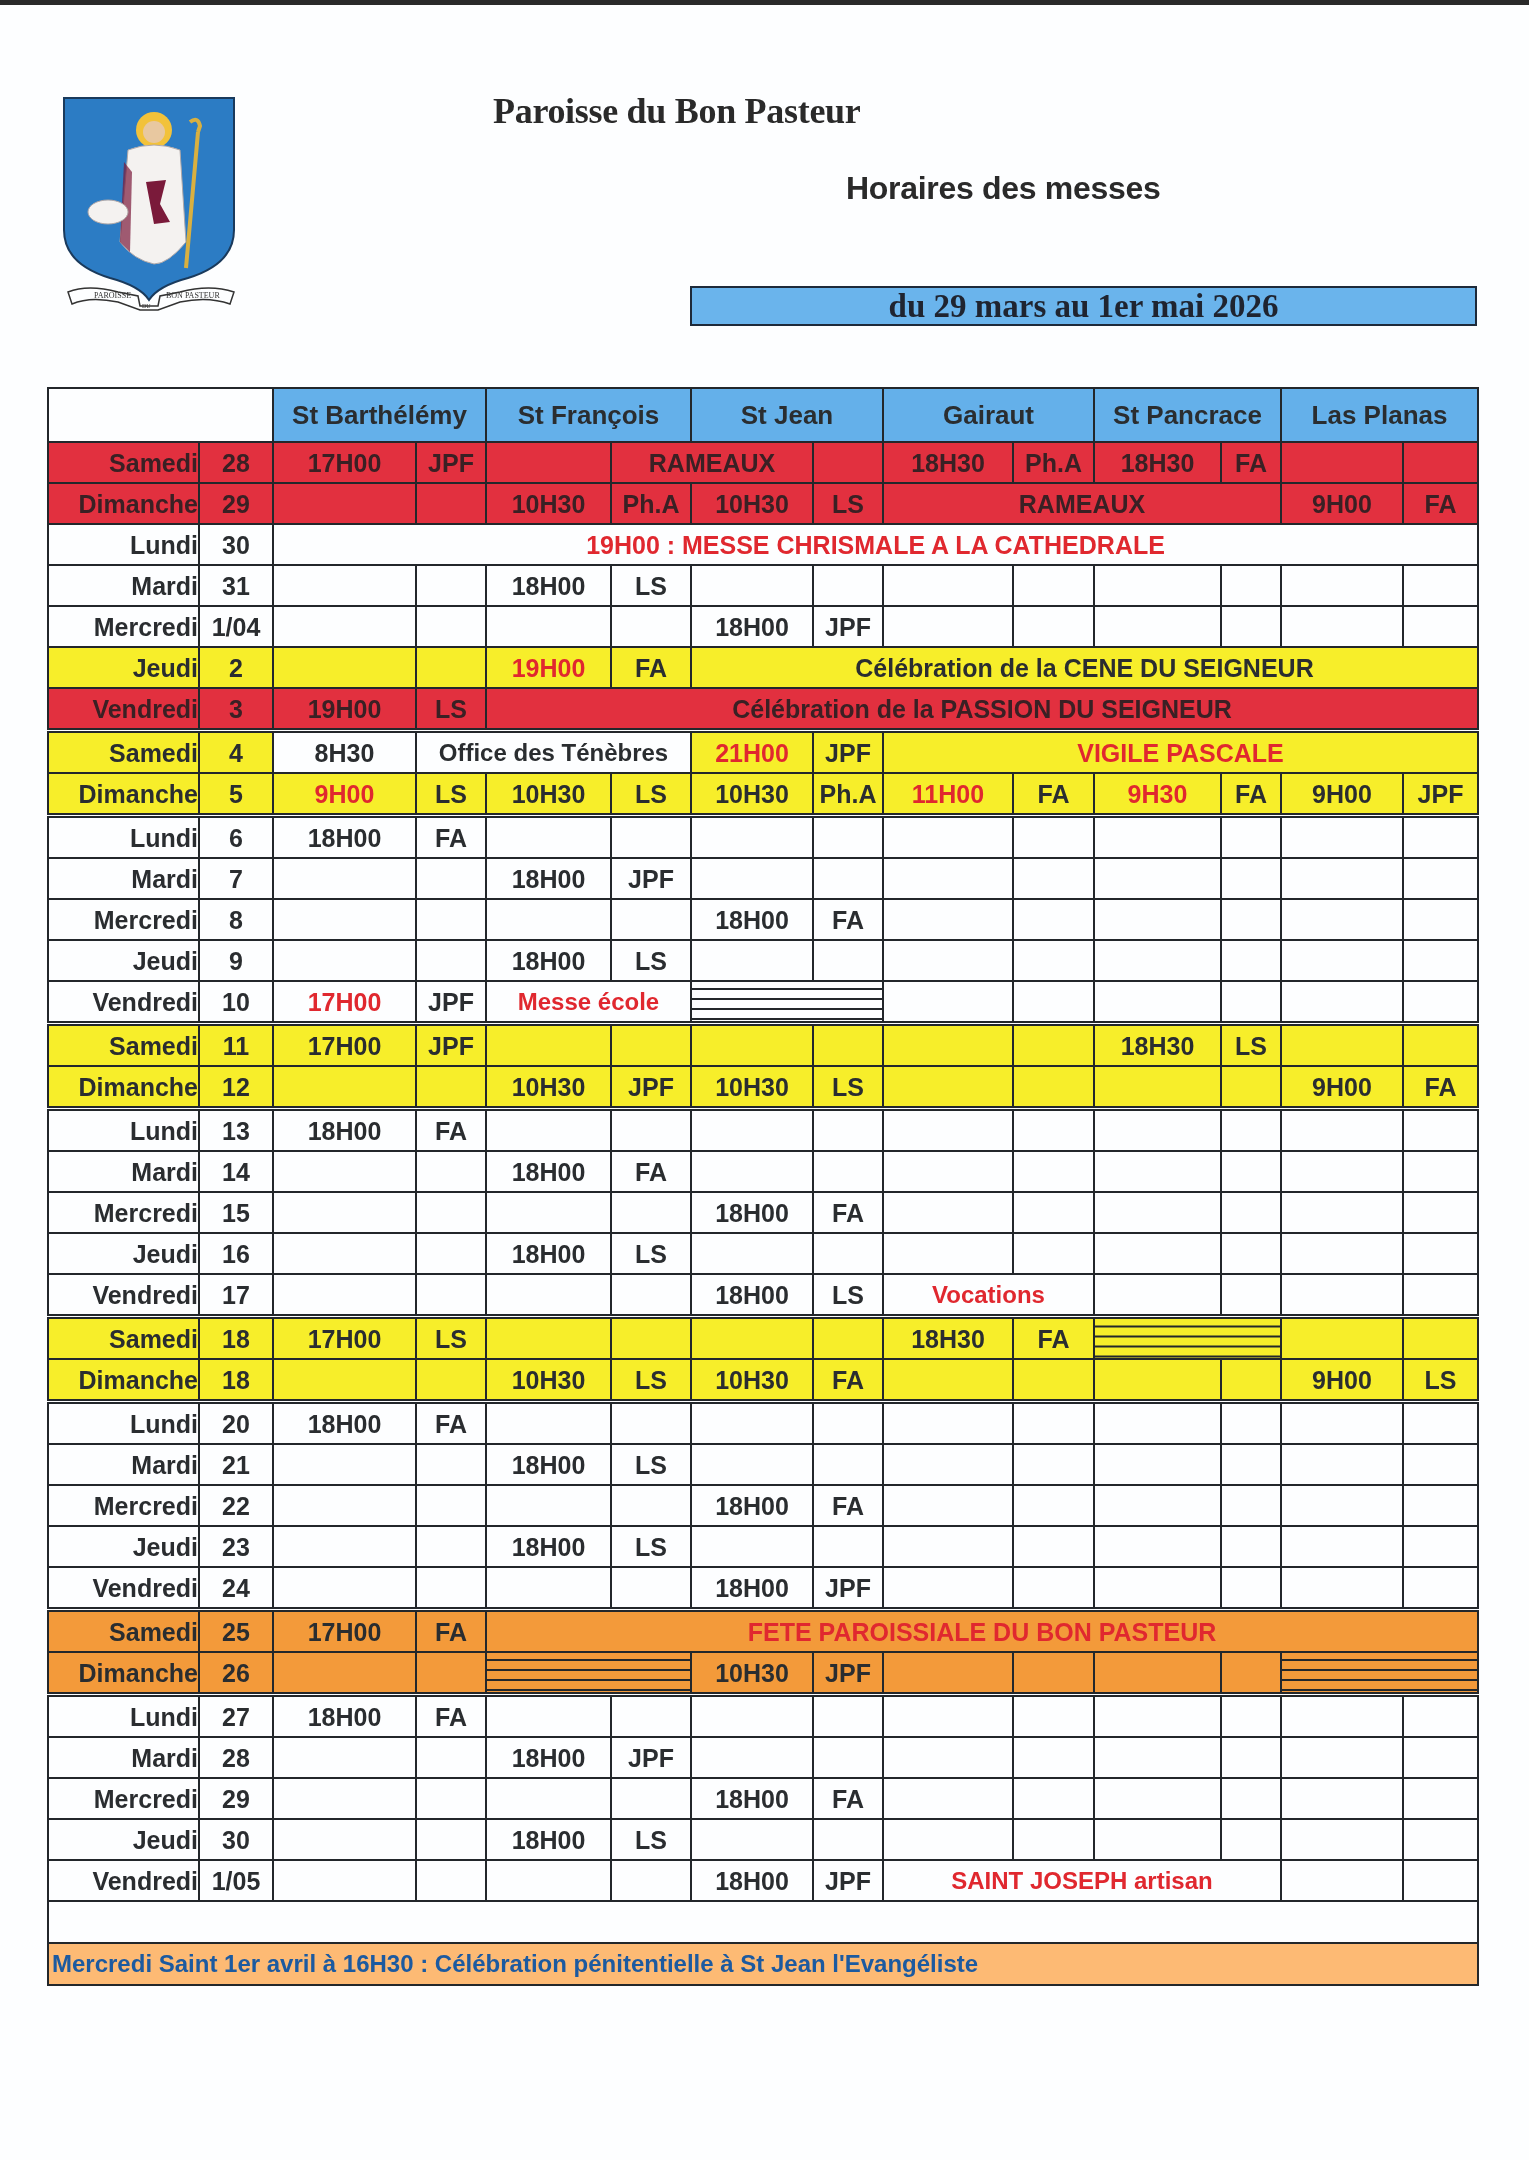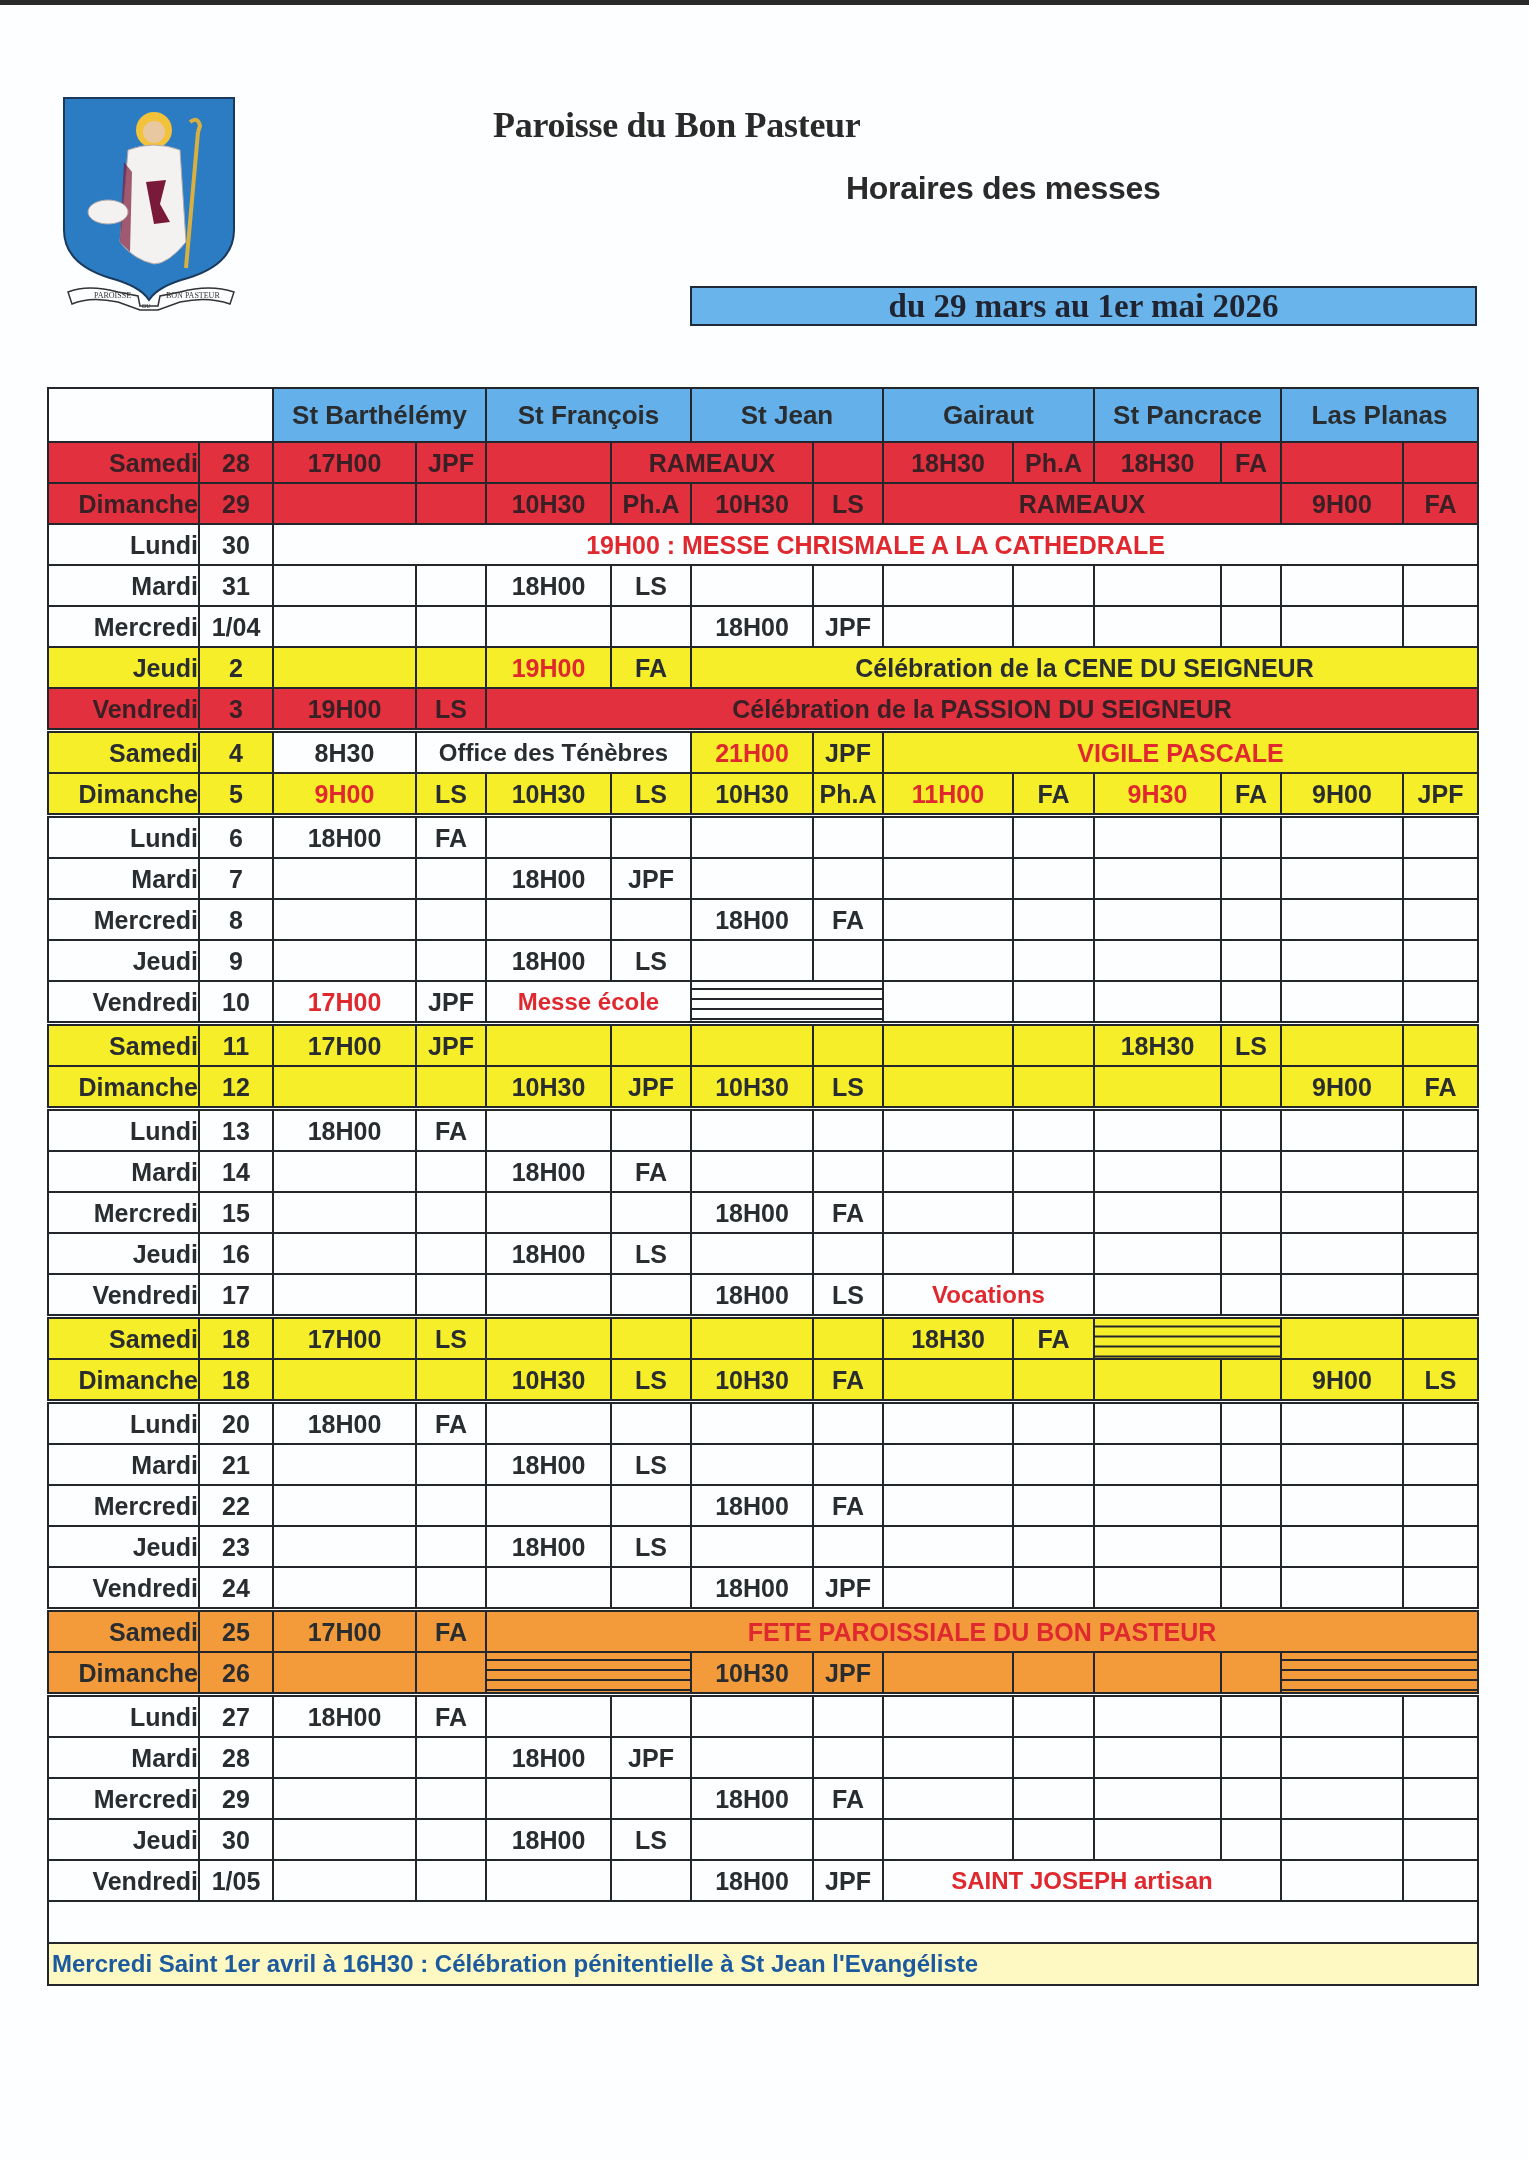--- a/index.html
+++ b/index.html
@@ -2,21 +2,21 @@
 <html><head>
 <meta charset="utf-8">
 <style>
   html, body { margin:0; padding:0; }
   body {
     width:1529px; height:2160px; background:#fdfeff; position:relative; overflow:hidden;
     font-family:"Liberation Sans", "DejaVu Sans", sans-serif; color:#1f2328;
   }
   .topbar { position:absolute; left:0; top:0; width:1529px; height:5px; background:#2a2a2a; }
   .title {
-    position:absolute; left:493px; top:104px; font-family:"Liberation Serif","DejaVu Serif",serif;
+    position:absolute; left:493px; top:90px; font-family:"Liberation Serif","DejaVu Serif",serif;
     font-weight:bold; font-size:36px; color:#2a2a2a; letter-spacing:-0.3px;
   }
   .subtitle {
     position:absolute; left:846px; top:170px; font-family:Liberation Sans, sans-serif;
     font-weight:bold; font-size:32px; color:#2a2a2a; letter-spacing:-0.3px;
   }
   .period {
     position:absolute; left:690px; top:286px; width:787px; height:40px; background:#6ab4ec;
     border:2px solid #1e2a3a; box-sizing:border-box; text-align:center;
     font-family:"Liberation Serif","DejaVu Serif",serif; font-weight:bold; font-size:33px; line-height:36px; color:#1f2430;
@@ -41,21 +41,21 @@
   tr.white td { background:#fdfeff; }
   td.cwhite { background:#fdfeff !important; }
   .txt-red { color:#e0282f !important; }
   .txt-blue { color:#1c5aa0 !important; }
   td.note { font-size:24px !important; }
   tr.sep td { border-top:5px double #23272b; }
   td.hatch {
     background-image:repeating-linear-gradient(to bottom, transparent 0, transparent 6px, #23272b 6px, #23272b 8px, transparent 8px, transparent 10px) !important;
   }
   tr.blank td { height:40px; background:#fdfeff; }
-  tr.footer td { height:40px; text-align:left; padding-left:3px; font-size:24px; background:#fef9c3; }
+  tr.footer td { height:40px; text-align:left; padding-left:3px; font-size:24px; background:#fdba74; }
 </style>
 </head>
 <body>
 
 <div class="topbar"></div>
 
 <div class="logo">
   <svg width="200" height="220" viewBox="0 0 200 220">
     <path d="M6 6 H176 V138 Q176 172 130 186 Q100 194 91 208 Q82 194 52 186 Q6 172 6 138 Z" fill="#2c7cc4" stroke="#1a3a5c" stroke-width="2"></path>
     <circle cx="96" cy="38" r="18" fill="#f2c23a"></circle>

